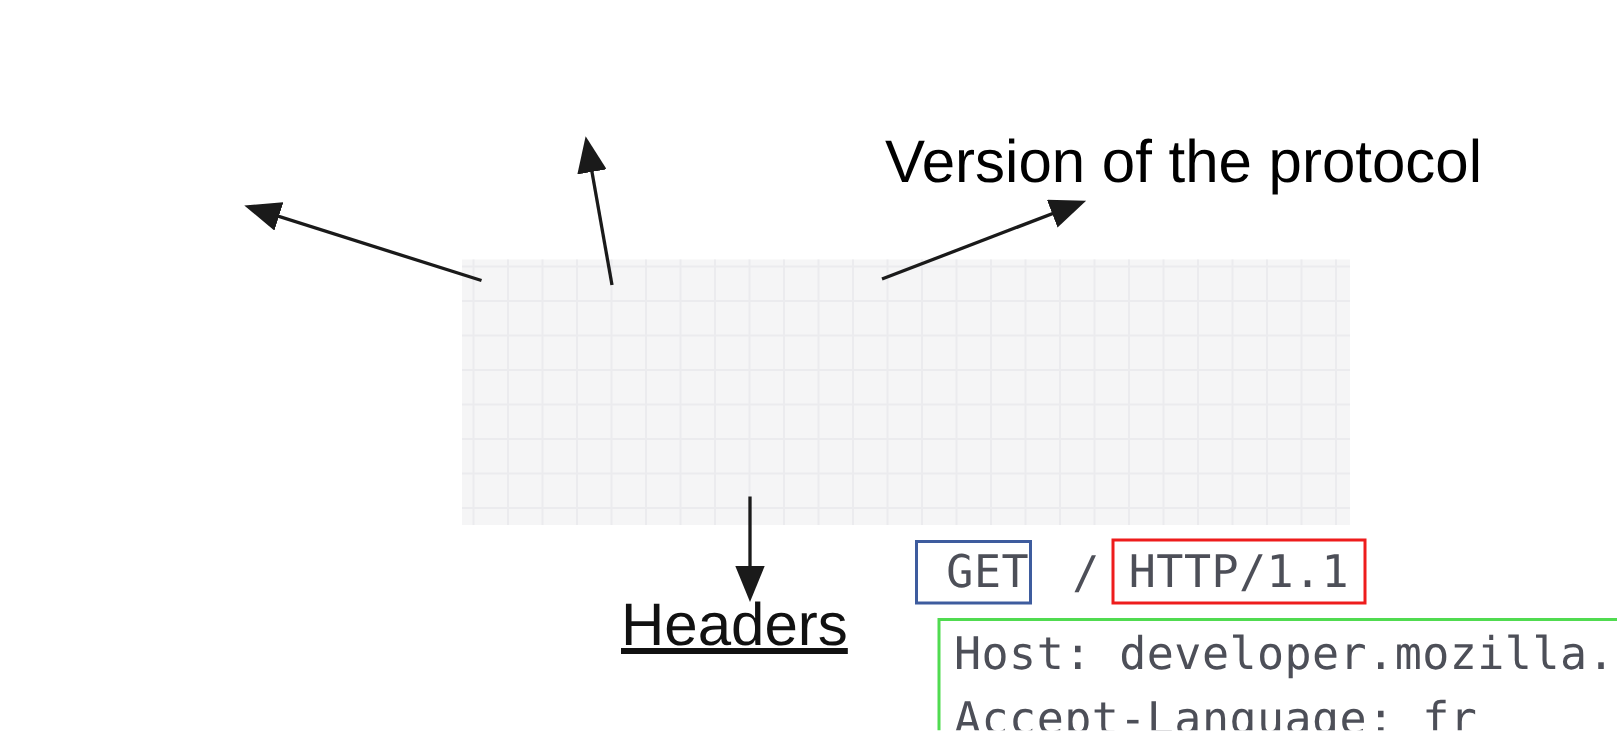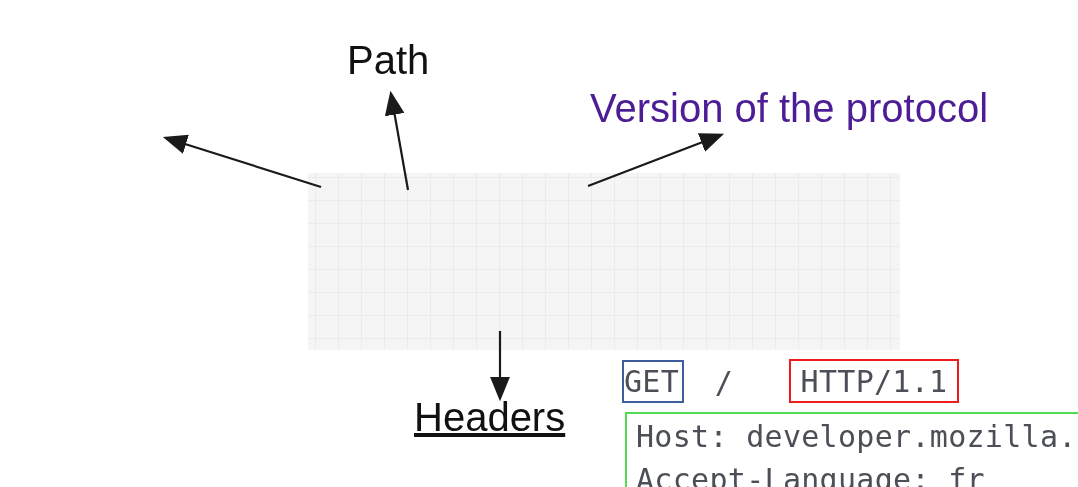--- a/index.html
+++ b/index.html
@@ -31,28 +31,28 @@
   }
   .code-text {
     font-family: "DejaVu Sans Mono", monospace;
     font-size: 30px;
     letter-spacing: 0.3px;
     color: #4d4f58;
     white-space: pre;
   }
   .method-box {
     position: absolute;
-    left: 314px;
+    left: 302px;
     top: 187px;
-    width: 62px;
+    width: 78px;
     height: 43px;
     border: 2px solid #3e5c9e;
     display: flex;
     align-items: center;
-    justify-content: flex-start;
+    justify-content: flex-end;
     box-sizing: border-box;
     background: transparent;
   }
   .path-slash {
     position: absolute;
     left: 398px;
     top: 187px;
     width: 36px;
     height: 45px;
     display: flex;
@@ -115,33 +115,32 @@
 
   <div class="code-panel">
 
     <div>
       <div class="method-box" style="border-color: rgb(62, 92, 158);">
         <span class="code-text" style="color: rgb(77, 79, 88);">GET</span>
       </div>
       <div class="path-slash">
         <span class="code-text" style="color: rgb(77, 79, 88);">/</span>
       </div>
-      <div class="version-box" style="border-color: rgb(238, 28, 28); margin-left: 48px;">
+      <div class="version-box" style="border-color: rgb(238, 28, 28);">
         <span class="code-text" style="color: rgb(77, 79, 88);">HTTP/1.1</span>
       </div>
     </div>
 
     <div class="headers-box" style="border-color: rgb(80, 219, 80);">
       <span class="code-text" style="color: rgb(77, 79, 88);">Host: developer.mozilla.org</span>
       <span class="code-text" style="color: rgb(77, 79, 88);">Accept-Language: fr</span>
     </div>
   </div>
 
-  <div class="diagram-label label-path" style="color: rgb(17, 17, 17);">Path</div>
-  <div class="diagram-label label-version" style="color: #4c1d95;">Version of the protocol</div>
+  <div class="diagram-label label-version" style="color: #000000;">Version of the protocol</div>
   <div class="diagram-label label-headers" style="color: rgb(17, 17, 17);">Headers</div>
 
   <svg class="arrow-layer" viewBox="0 0 1078 487" xmlns="http://www.w3.org/2000/svg">
     <defs>
       <marker id="ah" markerWidth="11" markerHeight="9" refX="9.5" refY="4.5" orient="auto" markerUnits="strokeWidth">
         <path d="M0,0 L11,4.5 L0,9 z" fill="#1a1a1a"></path>
       </marker>
     </defs>
     <line x1="321" y1="187" x2="166" y2="138" stroke="#1a1a1a" stroke-width="2.2" marker-end="url(#ah)"></line>
     <line x1="408" y1="190" x2="391" y2="94" stroke="#1a1a1a" stroke-width="2.2" marker-end="url(#ah)"></line>

